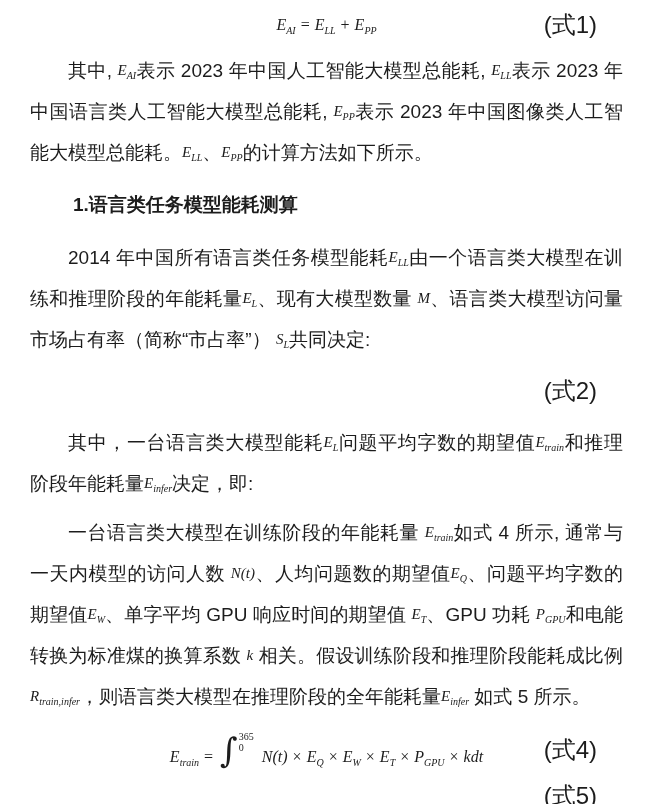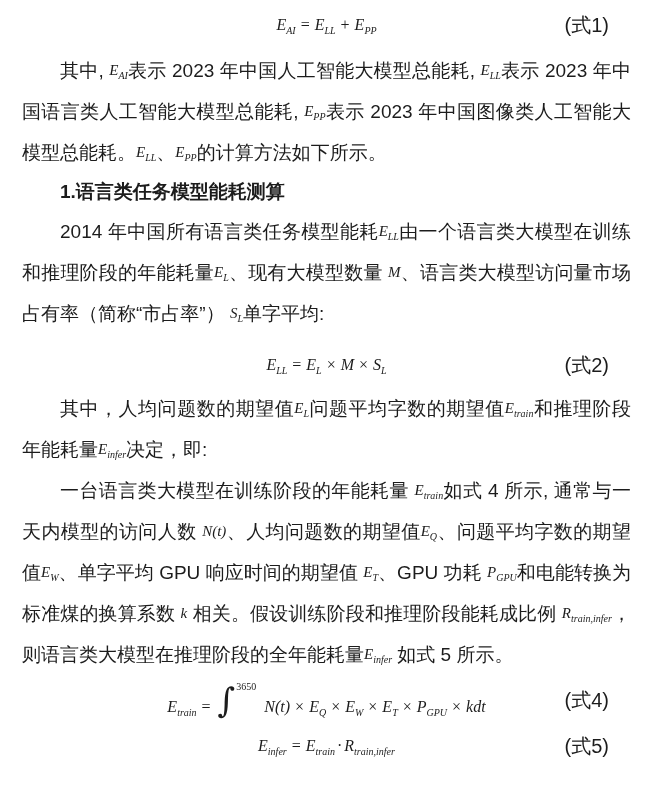--- a/index.html
+++ b/index.html
@@ -7,29 +7,29 @@
   body {
     width: 653px; height: 804px;
     background: #ffffff;
     overflow: hidden;
     font-family: "Liberation Sans", sans-serif;
     color: #1c1c1c;
   }
   .page { padding: 6px 22px 0 22px; }
 
   .para {
-    margin: 0;
+    margin: 8px;
     font-size: 19px;
     line-height: 40px;
     text-align: justify;
     text-indent: 38px;
   }
   .p1 { margin-top: 6px; }
   .heading {
-    margin: 0;
+    margin: 13px;
     font-size: 19px;
     line-height: 38px;
     font-weight: bold;
     text-indent: 38px;
   }
 
   
   .m {
     font-family: "Liberation Serif", serif;
     font-style: italic;
@@ -46,41 +46,41 @@
   }
 
   .eqrow {
     position: relative;
     display: flex;
     align-items: center;
     justify-content: center;
   }
   .eqlabel {
     position: absolute;
-    right: 22px;
-    font-size: 20px;
+    right: 34px;
+    font-size: 24px;
     color: #1c1c1c;
     font-style: normal;
   }
   #eqrow1 { height: 38px; }
   #eqrow2 { height: 46px; margin-top: 8px; }
   #eqrow3 { height: 44px; }
   #eqrow4 { height: 50px; }
   #eqrow5 { height: 42px; }
 
   .intwrap { display: inline-flex; align-items: center; margin: 0 2px 0 2px; }
   .intglyph {
     font-family: "DejaVu Serif", serif;
     font-style: normal;
     font-size: 34px;
     line-height: 1;
   }
   .limits {
     display: inline-flex;
-    flex-direction: row;
+    flex-direction: column;
     justify-content: flex-start;
     height: 38px;
     font-size: 10px;
     font-style: normal;
     font-family: "Liberation Serif", serif;
     margin: 0 6px 0 1px;
   }
   .limits .hi { align-self: flex-start; }
   .limits .lo { align-self: flex-start; }
   .gap { }
@@ -92,41 +92,39 @@
 
   <div class="eqrow" id="eqrow1">
     <span class="m"><i>E</i><sub>AI</sub><span class="op">=</span><i>E</i><sub>LL</sub><span class="op">+</span><i>E</i><sub>PP</sub></span>
     <span class="eqlabel">(式1)</span>
   </div>
 
   <p class="para p1"><span>其中, </span><span class="m"><i>E</i><sub>AI</sub></span><span>表示 2023 年中国人工智能大模型总能耗, </span><span class="m"><i>E</i><sub>LL</sub></span><span>表示 2023 年中国语言类人工智能大模型总能耗, </span><span class="m"><i>E</i><sub>PP</sub></span><span>表示 2023 年中国图像类人工智能大模型总能耗。</span><span class="m"><i>E</i><sub>LL</sub></span><span>、</span><span class="m"><i>E</i><sub>PP</sub></span><span>的计算方法如下所示。</span></p>
 
   <h3 class="heading">1.语言类任务模型能耗测算</h3>
 
-  <p class="para"><span>2014 年中国所有语言类任务模型能耗</span><span class="m"><i>E</i><sub>LL</sub></span><span>由一个语言类大模型在训练和推理阶段的年能耗量</span><span class="m"><i>E</i><sub>L</sub></span><span>、现有大模型数量 </span><span class="m"><i>M</i></span><span>、语言类大模型访问量市场占有率（简称“市占率”） </span><span class="m"><i>S</i><sub>L</sub></span><span>单字平均:</span></p>
+  <p class="para"><span>2014 年中国所有语言类任务模型能耗</span><span class="m"><i>E</i><sub>LL</sub></span><span>由一个语言类大模型在训练和推理阶段的年能耗量</span><span class="m"><i>E</i><sub>L</sub></span><span>、现有大模型数量 </span><span class="m"><i>M</i></span><span>、语言类大模型访问量市场占有率（简称“市占率”） </span><span class="m"><i>S</i><sub>L</sub></span><span>共同决定:</span></p>
 
   <div class="eqrow" id="eqrow2">
-    <span class="m"><i>E</i><sub>LL</sub><span class="op">=</span><i>E</i><sub>L</sub><span class="op">×</span><i>M</i><span class="op">×</span><i>S</i><sub>L</sub></span>
     <span class="eqlabel">(式2)</span>
   </div>
 
-  <p class="para"><span>其中，人均问题数的期望值</span><span class="m"><i>E</i><sub>L</sub></span><span>问题平均字数的期望值</span><span class="m"><i>E</i><sub>train</sub></span><span>和推理阶段年能耗量</span><span class="m"><i>E</i><sub>infer</sub></span><span>决定，即:</span></p>
+  <p class="para"><span>其中，一台语言类大模型能耗</span><span class="m"><i>E</i><sub>L</sub></span><span>问题平均字数的期望值</span><span class="m"><i>E</i><sub>train</sub></span><span>和推理阶段年能耗量</span><span class="m"><i>E</i><sub>infer</sub></span><span>决定，即:</span></p>
 
 
   <p class="para"><span>一台语言类大模型在训练阶段的年能耗量 </span><span class="m"><i>E</i><sub>train</sub></span><span>如式 4 所示, 通常与一天内模型的访问人数 </span><span class="m"><i>N(t)</i></span><span>、人均问题数的期望值</span><span class="m"><i>E</i><sub>Q</sub></span><span>、问题平均字数的期望值</span><span class="m"><i>E</i><sub>W</sub></span><span>、单字平均 GPU 响应时间的期望值 </span><span class="m"><i>E</i><sub>T</sub></span><span>、GPU 功耗 </span><span class="m"><i>P</i><sub>GPU</sub></span><span>和电能转换为标准煤的换算系数 </span><span class="m"><i>k</i></span><span> 相关。假设训练阶段和推理阶段能耗成比例 </span><span class="m"><i>R</i><sub>train,infer</sub></span><span>，则语言类大模型在推理阶段的全年能耗量</span><span class="m"><i>E</i><sub>infer</sub></span><span> 如式 5 所示。</span></p>
 
   <div class="eqrow" id="eqrow4">
     <span class="m"><i>E</i><sub>train</sub><span class="op">=</span><span class="intwrap">
           <span class="intglyph">∫</span>
           <span class="limits">
             <span class="hi">365</span>
             <span class="lo">0</span>
           </span>
         </span><i>N(t)</i><span class="op">×</span><i>E</i><sub>Q</sub><span class="op">×</span><i>E</i><sub>W</sub><span class="op">×</span><i>E</i><sub>T</sub><span class="op">×</span><i>P</i><sub>GPU</sub><span class="op">×</span><i>k</i><i class="gap">dt</i></span>
     <span class="eqlabel">(式4)</span>
   </div>
 
   <div class="eqrow" id="eqrow5">
-    <span class="m"><i>E</i><sub>infer</sub><span class="op">=</span><i>E</i><sub>train</sub><span class="op" style="padding:0 2px">·</span><i>R</i><sub>train,infer</sub></span>
     <span class="eqlabel">(式5)</span>
   </div>
 
 </div>
 
 </body></html>

